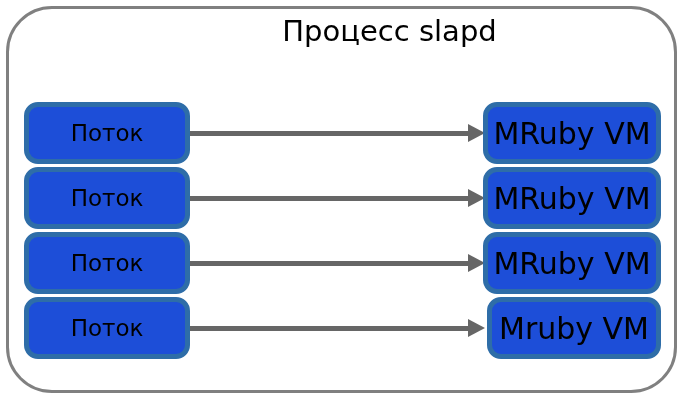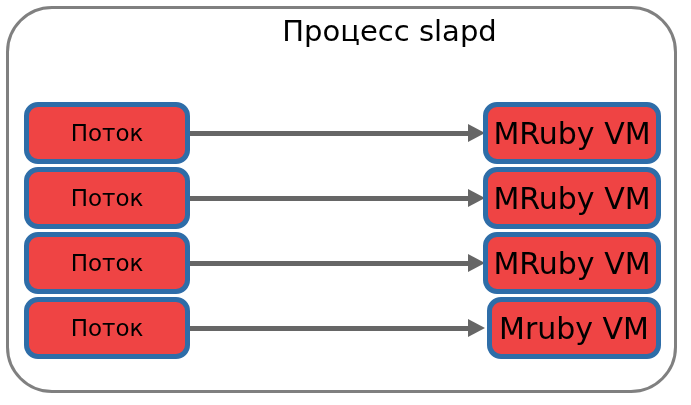--- a/index.html
+++ b/index.html
@@ -61,21 +61,21 @@
   .row-1 { top: 167px; }
   .row-2 { top: 232px; }
   .row-3 { top: 297px; }
 
   
   .node {
     position: absolute;
     box-sizing: border-box;
     border: 5px solid #2E6DA8;
     border-radius: 14px;
-    background: #ef4444;
+    background: #1d4ed8;
     display: flex;
     align-items: center;
     justify-content: center;
     color: #000000;
     white-space: nowrap;
   }
 
   .thread-node {
     left: 24px;
     top: 0px;

